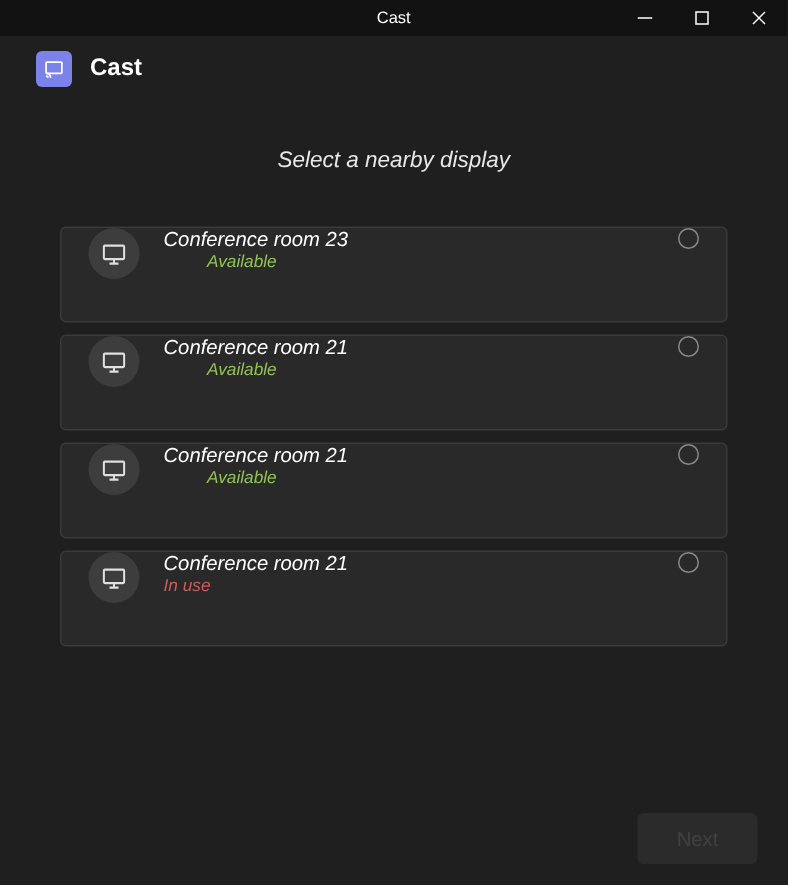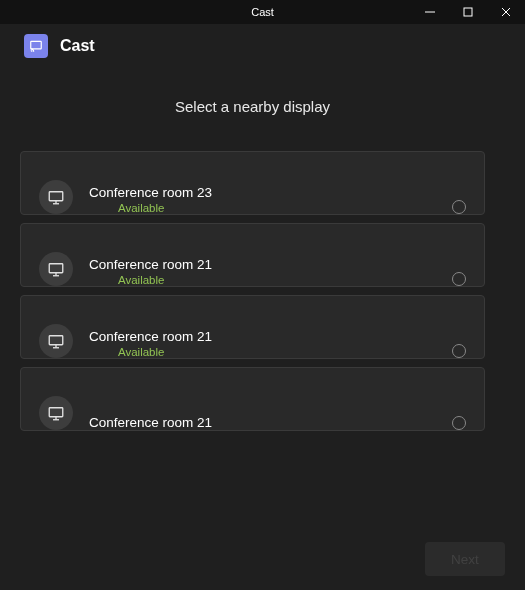--- a/index.html
+++ b/index.html
@@ -63,40 +63,41 @@
       display: flex;
       align-items: center;
       justify-content: center;
     }
     .header-title {
       font-size: 16px;
       font-weight: 600;
       color: #ffffff;
     }
     .content {
-      padding: 30px 40px 0 20px;
+      padding: 30px 40px 0 40px;
+      font-style: italic;
     }
     .subtitle {
       text-align: center;
       font-size: 15px;
       color: #e8e8e8;
       margin-bottom: 36px;
     }
     .device-list {
       display: flex;
       flex-direction: column;
       gap: 8px;
     }
     .device-item {
       background: #292929;
       border: 1px solid #3a3a3a;
       border-radius: 4px;
       height: 64px;
       display: flex;
-      align-items: flex-end;
+      align-items: flex-start;
       padding: 0 18px;
       cursor: pointer;
       gap: 16px;
     }
     .device-icon {
       width: 34px;
       height: 34px;
       border-radius: 50%;
       background: #3d3d3d;
       display: flex;
@@ -243,20 +244,21 @@
     <div class="device-item">
       <div class="device-icon">
         <svg viewBox="0 0 24 24" fill="none" stroke-width="1.8">
             <rect x="3" y="5" width="18" height="12" rx="1"></rect>
             <line x1="8" y1="21" x2="16" y2="21"></line>
             <line x1="12" y1="17" x2="12" y2="21"></line>
           </svg>
       </div>
       <div class="device-info">
         <span class="device-name">Conference room 21</span>
+        <span class="device-status status-inuse">In use</span>
       </div>
       <div class="device-radio"></div>
     </div>
 
   </div>
 </div>
 
 <div class="footer">
   <button class="next-btn" disabled="">Next</button>
 </div>

